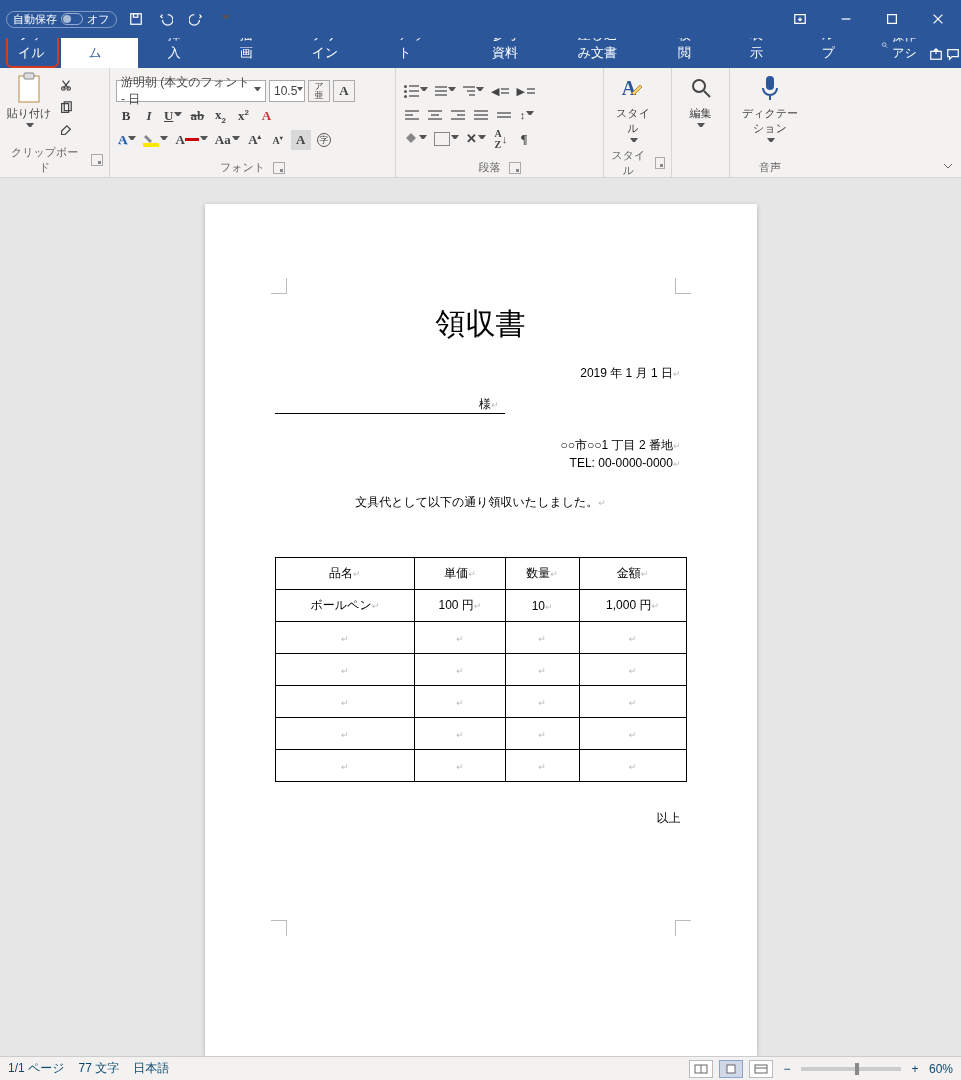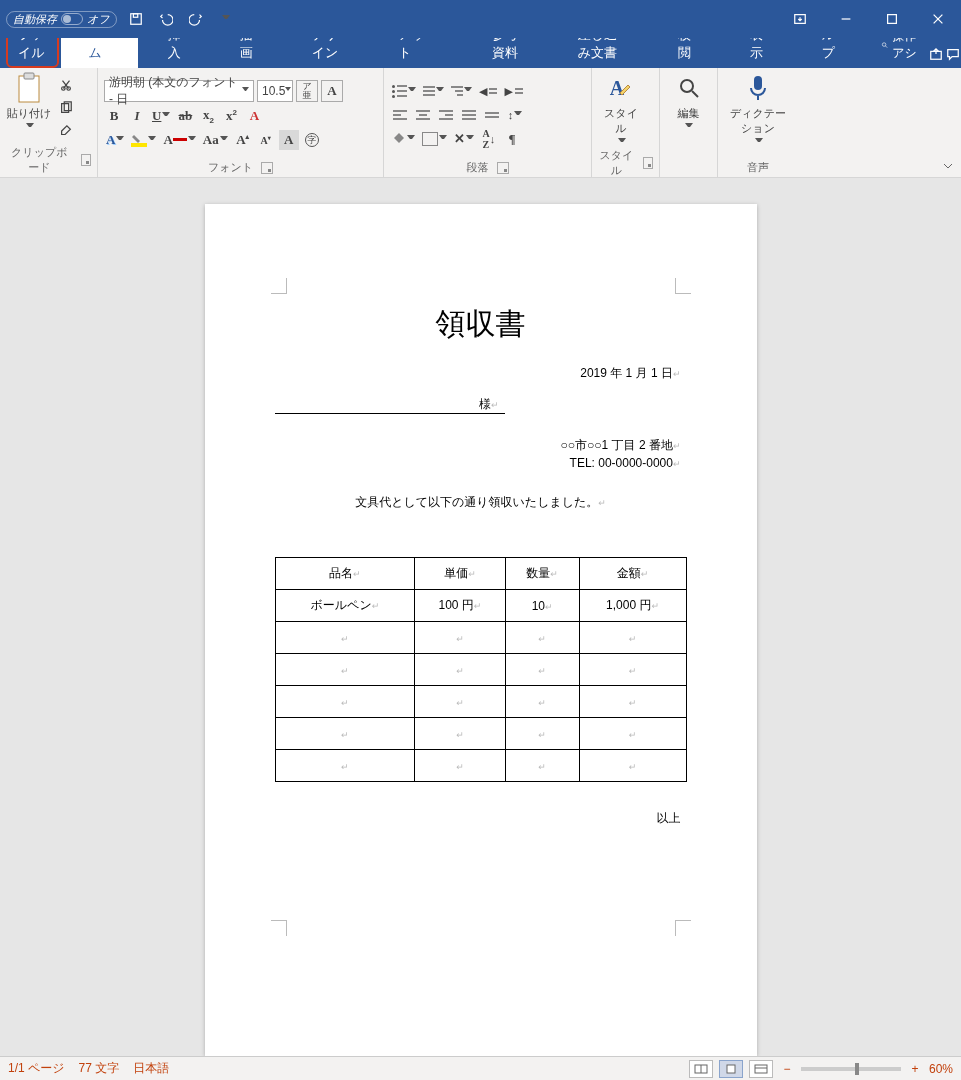--- a/index.html
+++ b/index.html
@@ -1,20 +1,20 @@
 <!DOCTYPE html>
 <html><head>
 <meta charset="utf-8">
 <style>
 * { margin: 0; padding: 0; box-sizing: border-box; font-family: "Meiryo UI", "Yu Gothic UI", sans-serif; }
 body { background: #e6e6e6; width: 961px; height: 1080px; overflow: hidden; position: relative; }
 
 
 .titlebar { height: 38px; background: #2b579a; color: #fff; display: flex; align-items: center; font-size: 12px; position: relative; }
-.titlebar .qat { display: flex; align-items: center; gap: 8px; padding-left: 6px; font-style: italic; }
+.titlebar .qat { display: flex; align-items: center; gap: 8px; padding-left: 6px; }
 .titlebar .autosave { font-size: 11px; border: 1px solid rgba(255,255,255,.4); border-radius: 10px; padding: 0 6px; display: flex; align-items: center; gap: 4px; }
 .titlebar .qat-btn { width: 22px; height: 22px; display: flex; align-items: center; justify-content: center; color: #fff; }
 .titlebar .title { position: absolute; left: 0; right: 0; text-align: center; font-size: 13px; pointer-events: none; }
 .titlebar .win-controls { margin-left: auto; display: flex; }
 .titlebar .win-btn { width: 46px; height: 38px; display: flex; align-items: center; justify-content: center; }
 .ico { width: 14px; height: 14px; stroke: currentColor; fill: none; stroke-width: 1.4; }
 
 
 .tabs { background: #2b579a; display: flex; align-items: flex-end; padding: 0 0 0 4px; gap: 2px; height: 30px; }
 .tab { color: #fff; font-size: 13px; padding: 6px 28px; cursor: default; }
@@ -62,21 +62,21 @@
 .doc-recipient { margin: 14px 0 4px 48px; width: 230px; border-bottom: 1px solid #000; text-align: right; padding-right: 6px; font-size: 12px; }
 .doc-sender { text-align: right; padding-right: 54px; margin-top: 22px; font-size: 12px; line-height: 1.5; }
 .doc-body { text-align: center; margin-top: 22px; font-size: 12px; }
 .doc-table { margin: 46px 48px 0; border-collapse: collapse; width: calc(100% - 96px); font-size: 12px; }
 .doc-table th, .doc-table td { border: 1px solid #000; height: 32px; text-align: center; font-weight: normal; }
 .doc-table th:nth-child(1){width:34%} .doc-table th:nth-child(2){width:22%} .doc-table th:nth-child(3){width:18%} .doc-table th:nth-child(4){width:26%}
 .doc-end { text-align: right; padding-right: 54px; margin-top: 28px; font-size: 12px; }
 .pm { color: #bbb; font-size: 9px; }
 
 
-.statusbar { position: absolute; bottom: 0; left: 0; right: 0; height: 24px; background: #f3f2f1; border-top: 1px solid #ccc; display: flex; align-items: center; font-size: 12px; color: #c2410c; gap: 14px; padding: 0 8px; }
+.statusbar { position: absolute; bottom: 0; left: 0; right: 0; height: 24px; background: #f3f2f1; border-top: 1px solid #ccc; display: flex; align-items: center; font-size: 12px; color: #0c4a6e; gap: 14px; padding: 0 8px; }
 .statusbar .right { margin-left: auto; display: flex; align-items: center; gap: 6px; }
 .view-btn { width: 24px; height: 18px; border: 1px solid #bbb; display: flex; align-items: center; justify-content: center; background: #fff; }
 .view-btn.active { background: #d0d8e8; border-color: #8aa4cc; }
 .slider { width: 100px; height: 4px; background: #ccc; position: relative; }
 .slider::after { content: ""; position: absolute; left: 54%; top: -4px; width: 4px; height: 12px; background: #888; }
 .zoom-btn { width: 16px; text-align: center; }
 </style>
 </head>
 <body>
 
@@ -163,21 +163,21 @@
     </div>
   <div class="tab-util">
       <svg class="ico" viewBox="0 0 16 16">
         <path d="M2 3h12v8H7l-3 3v-3H2z"></path>
       </svg>
     </div>
 </div>
 
 <div class="ribbon">
 
-  <div class="group" style="width:98px">
+  <div class="group" style="width:110px">
     <div class="body">
       <div class="big">
         <div class="glyph">
             <svg width="28" height="32" viewBox="0 0 28 32">
               <rect x="4" y="4" width="20" height="26" fill="#fff" stroke="#bb8a3e"></rect>
               <rect x="9" y="1" width="10" height="6" rx="1" fill="#ddd" stroke="#888"></rect>
             </svg>
           </div>
         <span>貼り付け</span>
           <span class="dd"></span>

